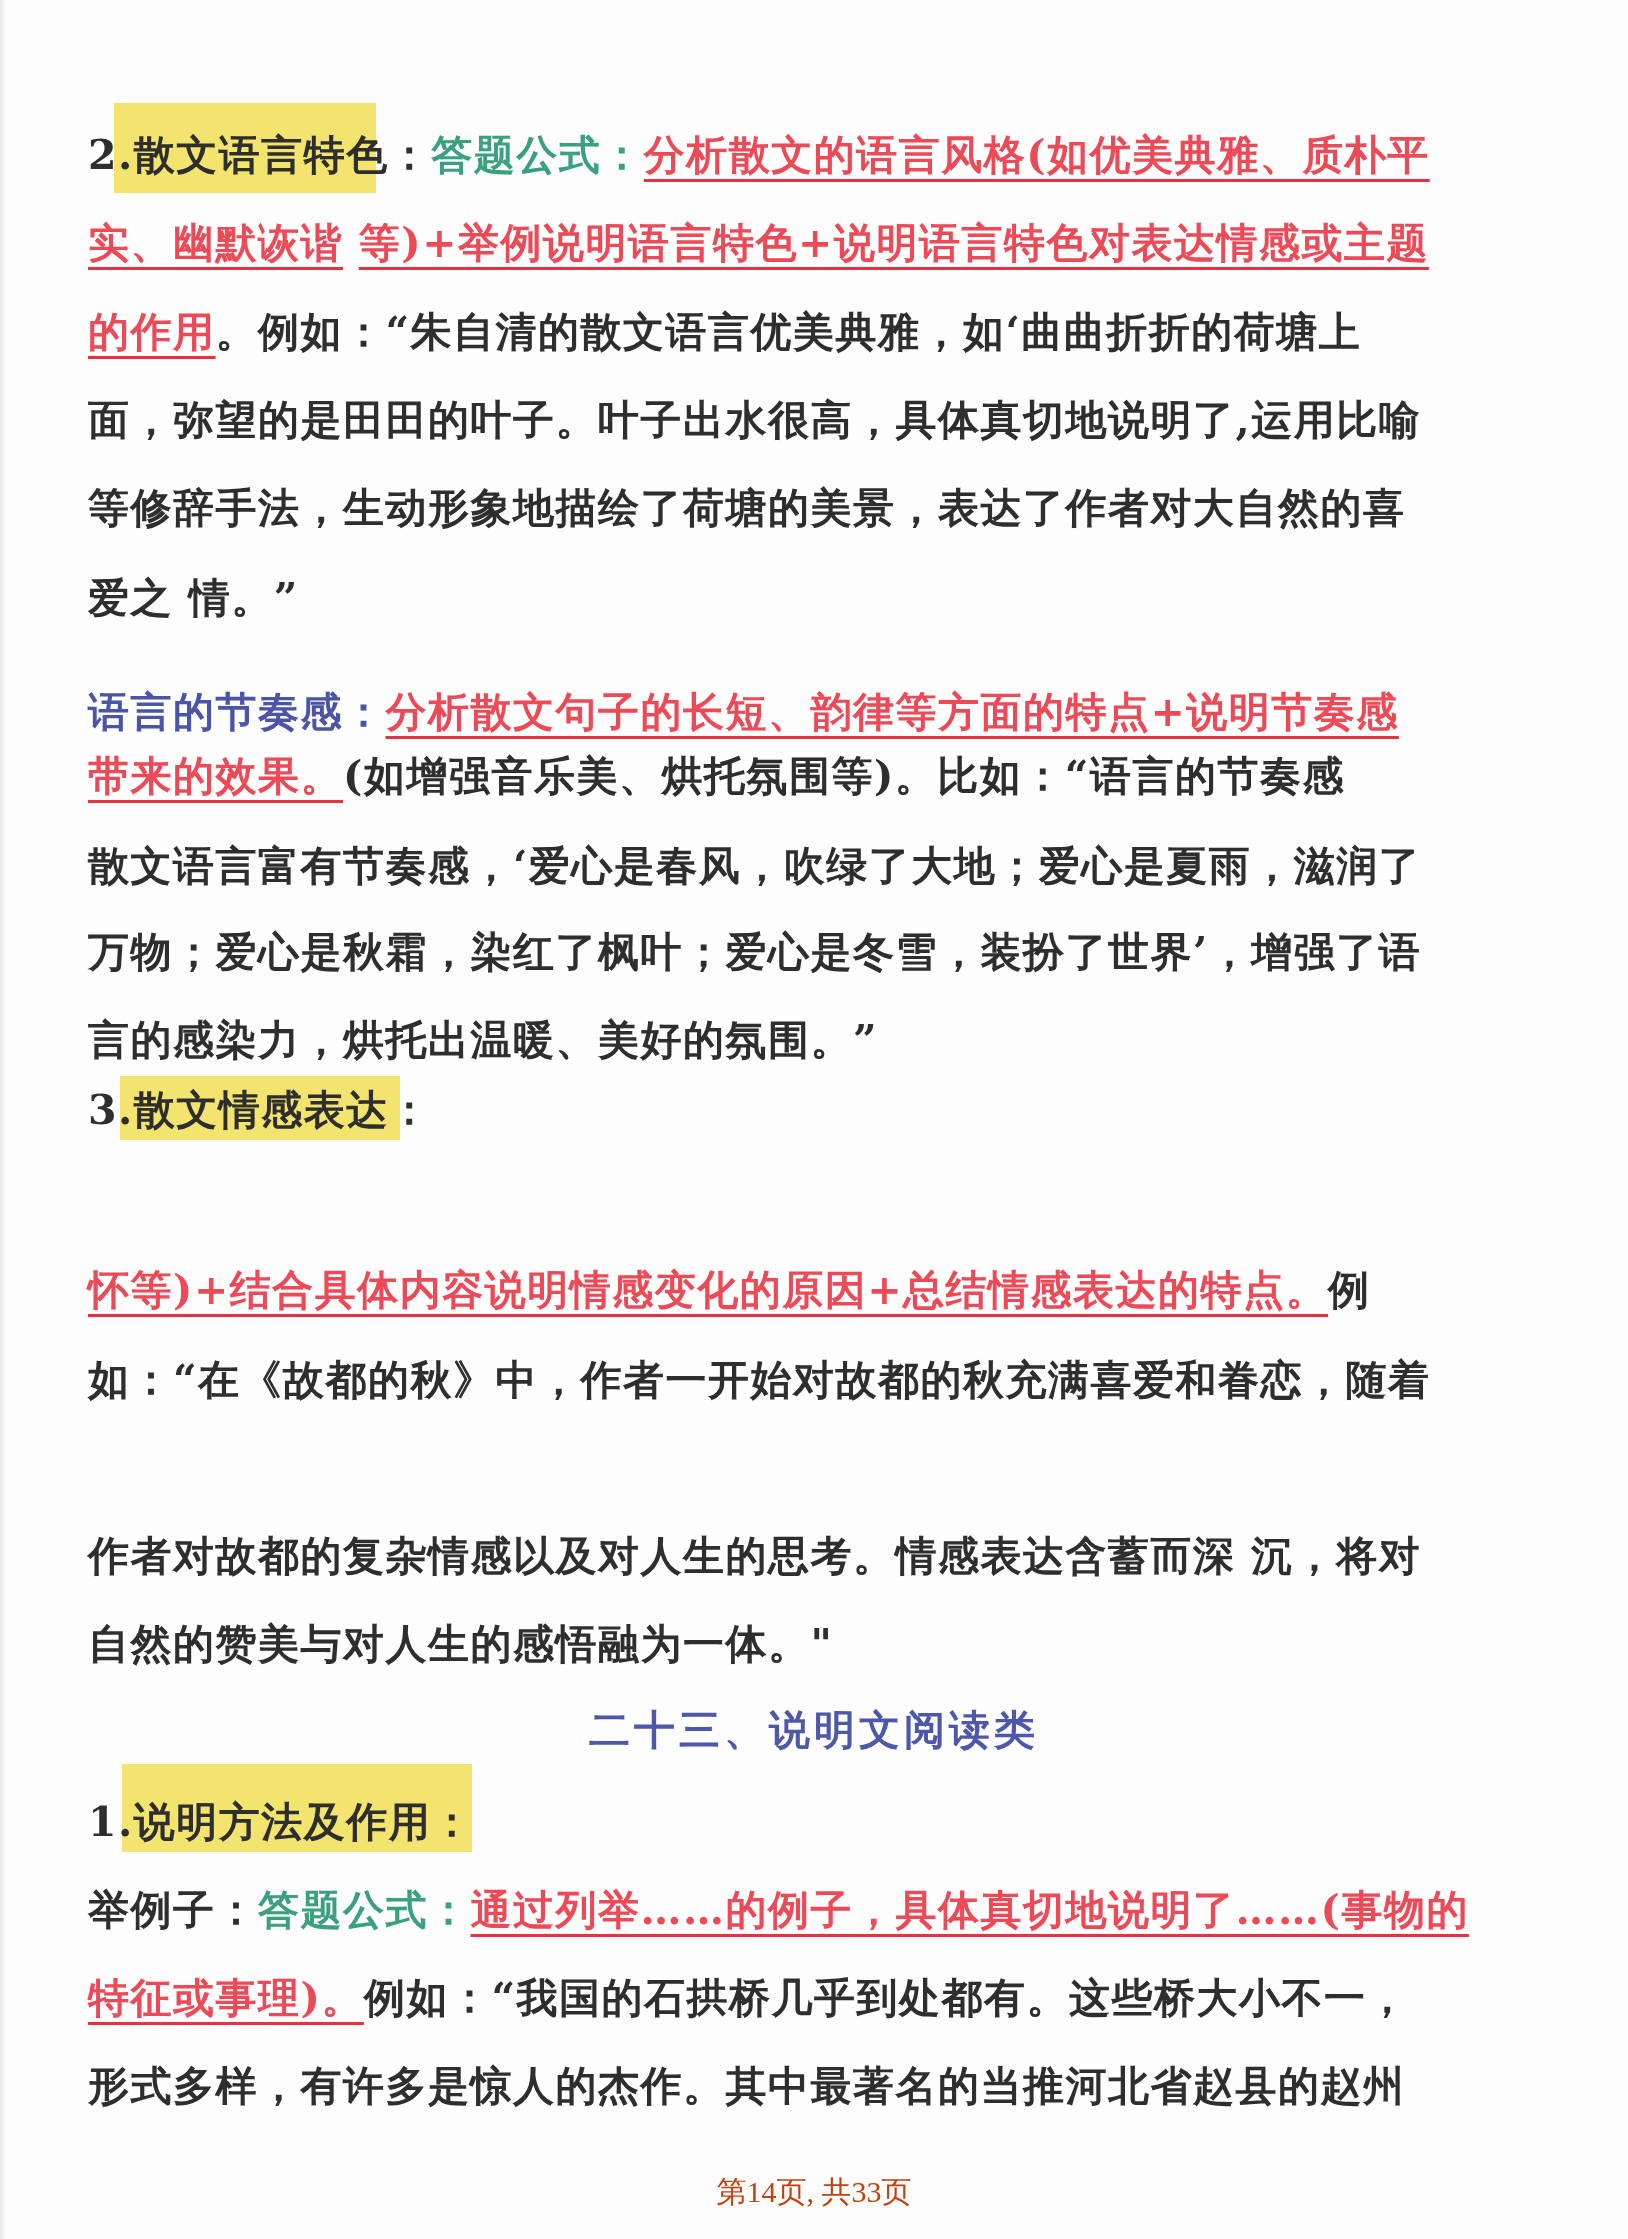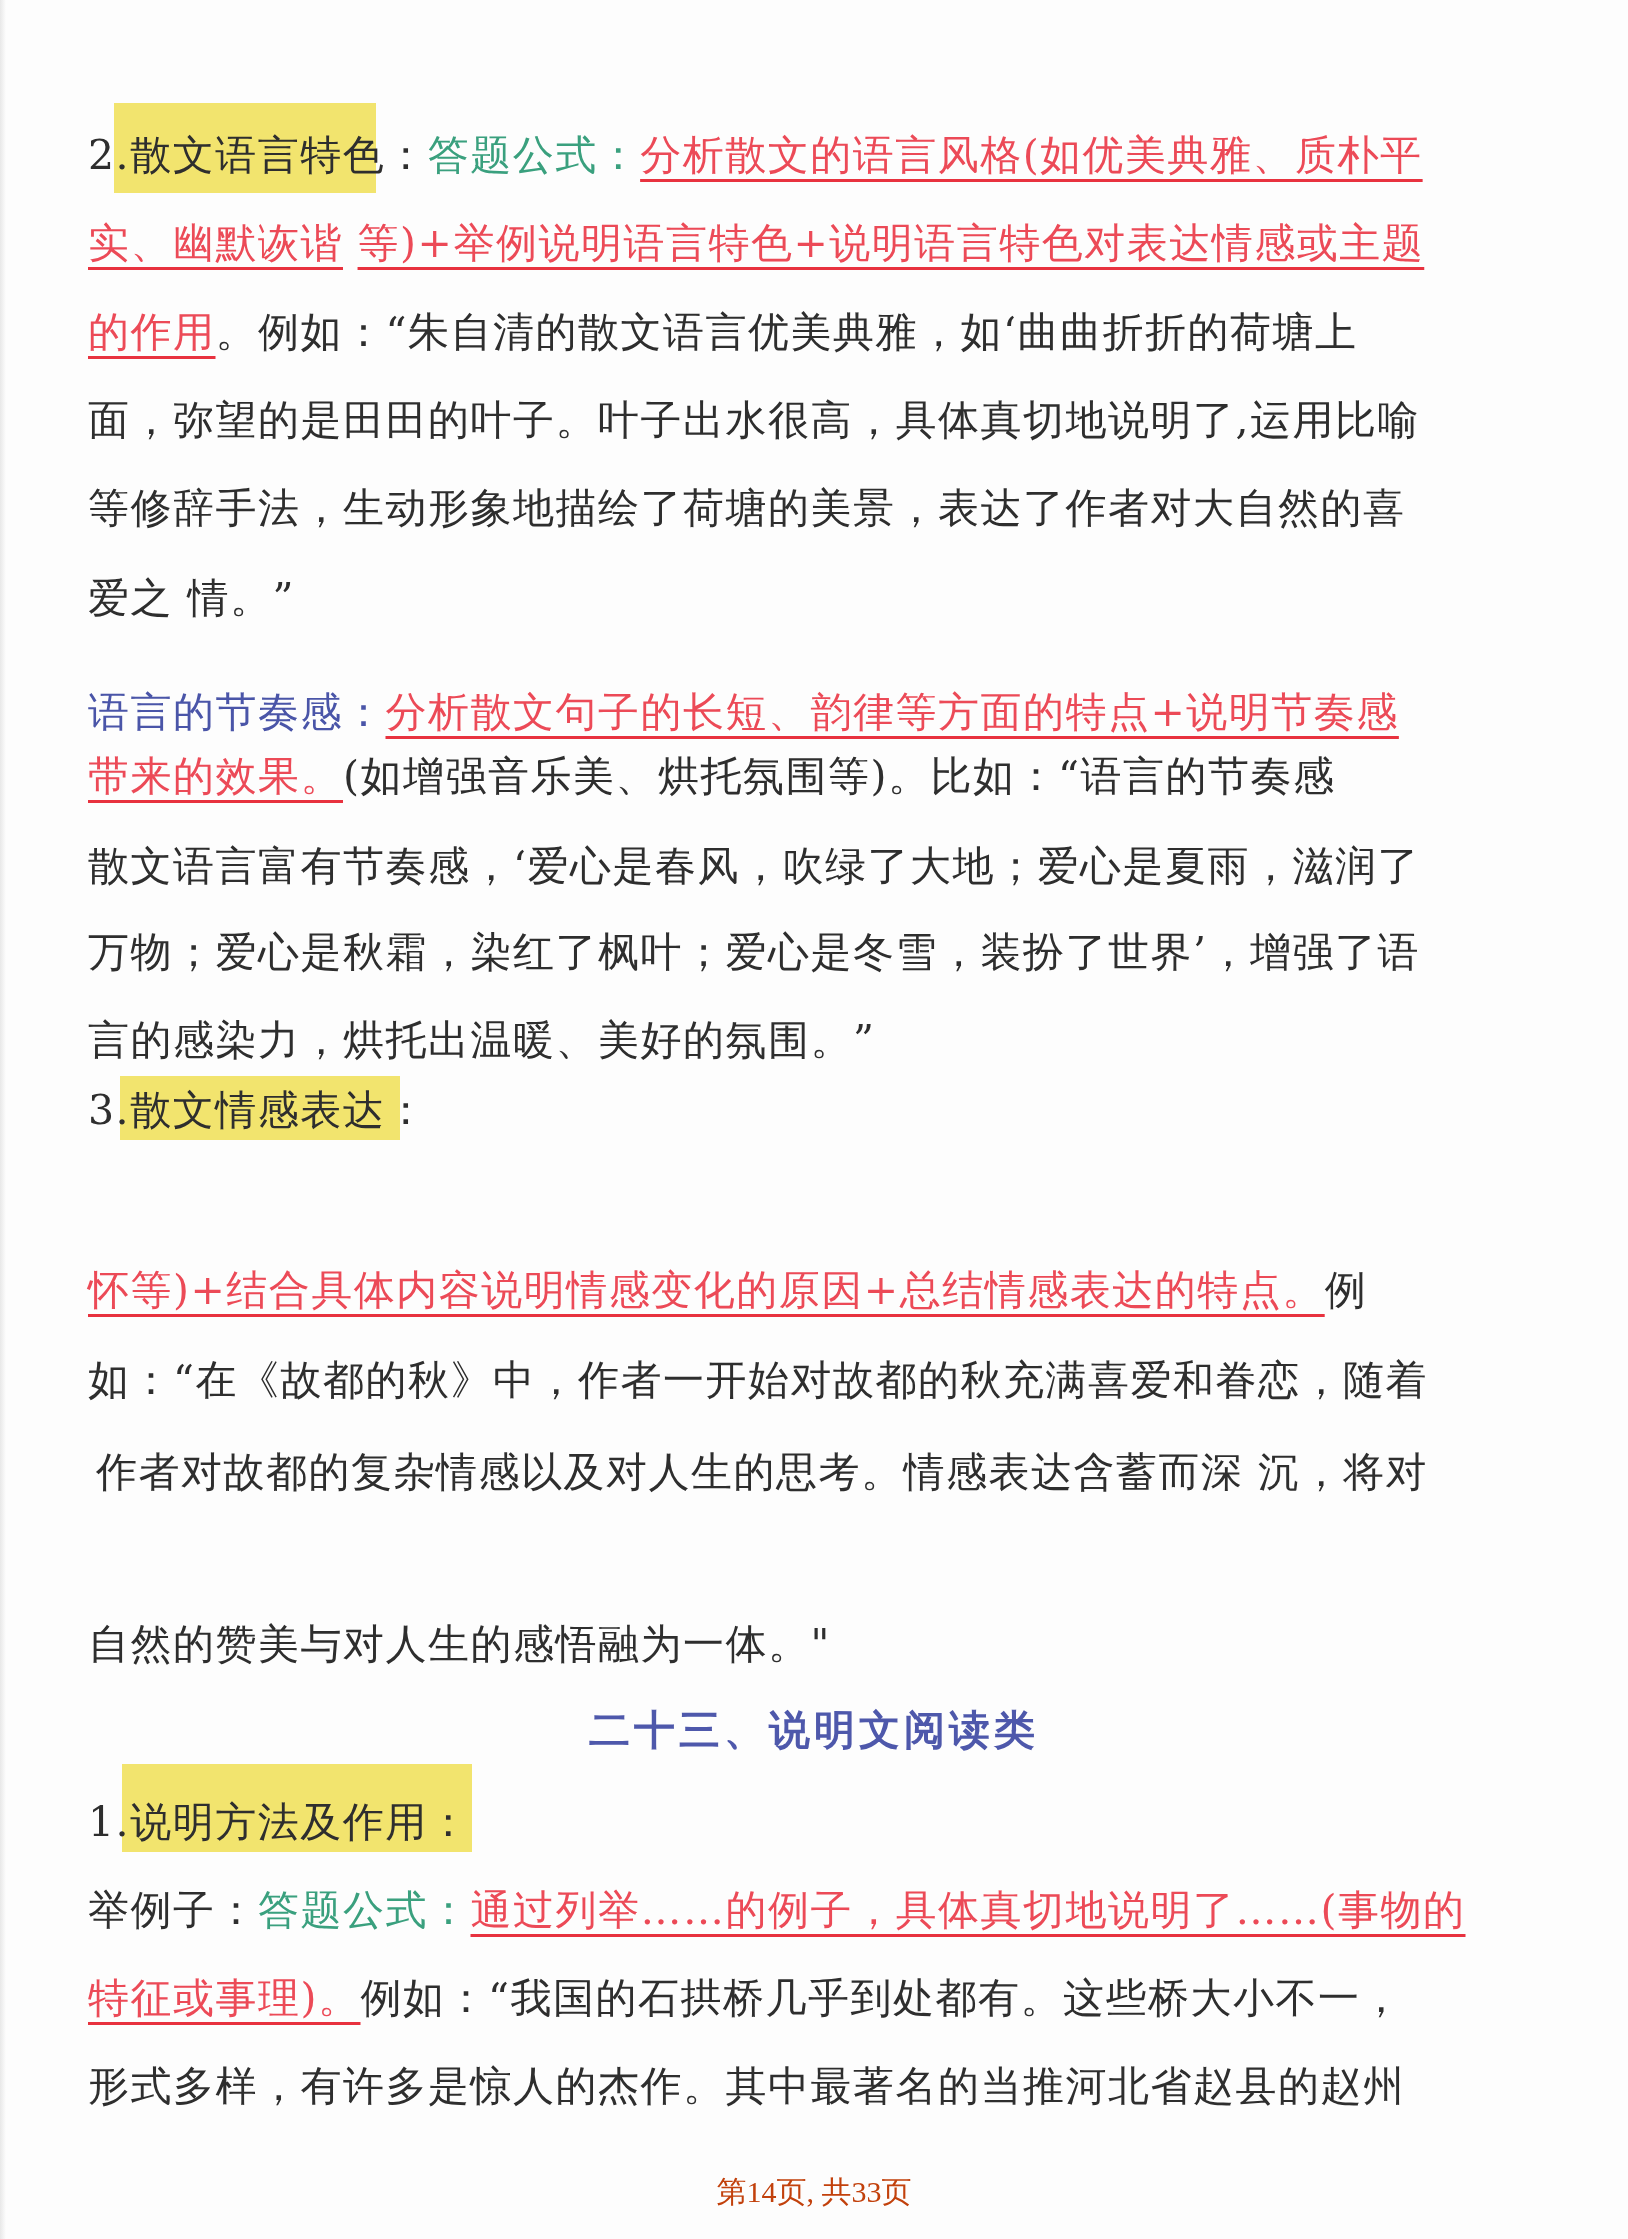--- a/index.html
+++ b/index.html
@@ -6,21 +6,21 @@
   body {
     width: 1628px; height: 2239px; background: #fdfdfd;
     position: relative; overflow: hidden;
     font-family: "DejaVu Serif", "Liberation Serif", serif;
     color: #2b2b2b;
   }
   .page { position: absolute; left: 0; top: 0; width: 1628px; height: 2239px; }
   .line {
     position: absolute; left: 88px; width: 1456px;
     font-size: 41px; line-height: 60px; height: 60px;
-    white-space: nowrap; font-weight: normal; letter-spacing: 1.5px;
+    white-space: nowrap; font-weight: bold; letter-spacing: 1.5px;
   }
   .black { color: #2e2e2e; }
   .red { color: #ec4a57; text-decoration: underline; text-decoration-color: #e8323f; text-underline-offset: 10px; text-decoration-thickness: 3px; }
   .green { color: #3aa07e; }
   .blue { color: #4a55a8; }
   .hlbox { position: absolute; background: #f2e46e; }
   .heading {
     position: absolute; left: 0; width: 1628px; text-align: center;
     font-size: 41px; line-height: 80px; font-weight: bold; color: #4e58ab;
     letter-spacing: 4px;
@@ -65,21 +65,21 @@
   <div class="line black" style="top:1010px;">言的感染力，烘托出温暖、美好的氛围。”</div>
   <div class="line black" style="top:922px;">万物；爱心是秋霜，染红了枫叶；爱心是冬雪，装扮了世界’，增强了语</div>
 
   <div class="line" style="top:1080px;">
     <span class="black">3.</span><span class="black">散文情感表达：</span>
   </div>
   <div class="line" style="top:1260px;">
     <span class="red">怀等)+结合具体内容说明情感变化的原因+总结情感表达的特点。</span><span class="black">例</span>
   </div>
   <div class="line black" style="top:1350px;">如：“在《故都的秋》中，作者一开始对故都的秋充满喜爱和眷恋，随着</div>
-  <div class="line black" style="top:1442px;margin-left:8px;">作者对故都的复杂情感以及对人生的思考。情感表达含蓄而深 沉，将对</div>
+  <div class="line black" style="top:1526px;">作者对故都的复杂情感以及对人生的思考。情感表达含蓄而深 沉，将对</div>
   <div class="line black" style="top:1614px;">自然的赞美与对人生的感悟融为一体。"</div>
 
   <div class="heading" style="top:1690px;">二十三、说明文阅读类</div>
 
   <div class="line" style="top:1792px;">
     <span class="black">1.</span><span class="black">说明方法及作用：</span>
   </div>
   <div class="line" style="top:1880px;">
     <span class="black">举例子：</span><span class="green">答题公式：</span><span class="red">通过列举……的例子，具体真切地说明了……(事物的</span>
   </div>

